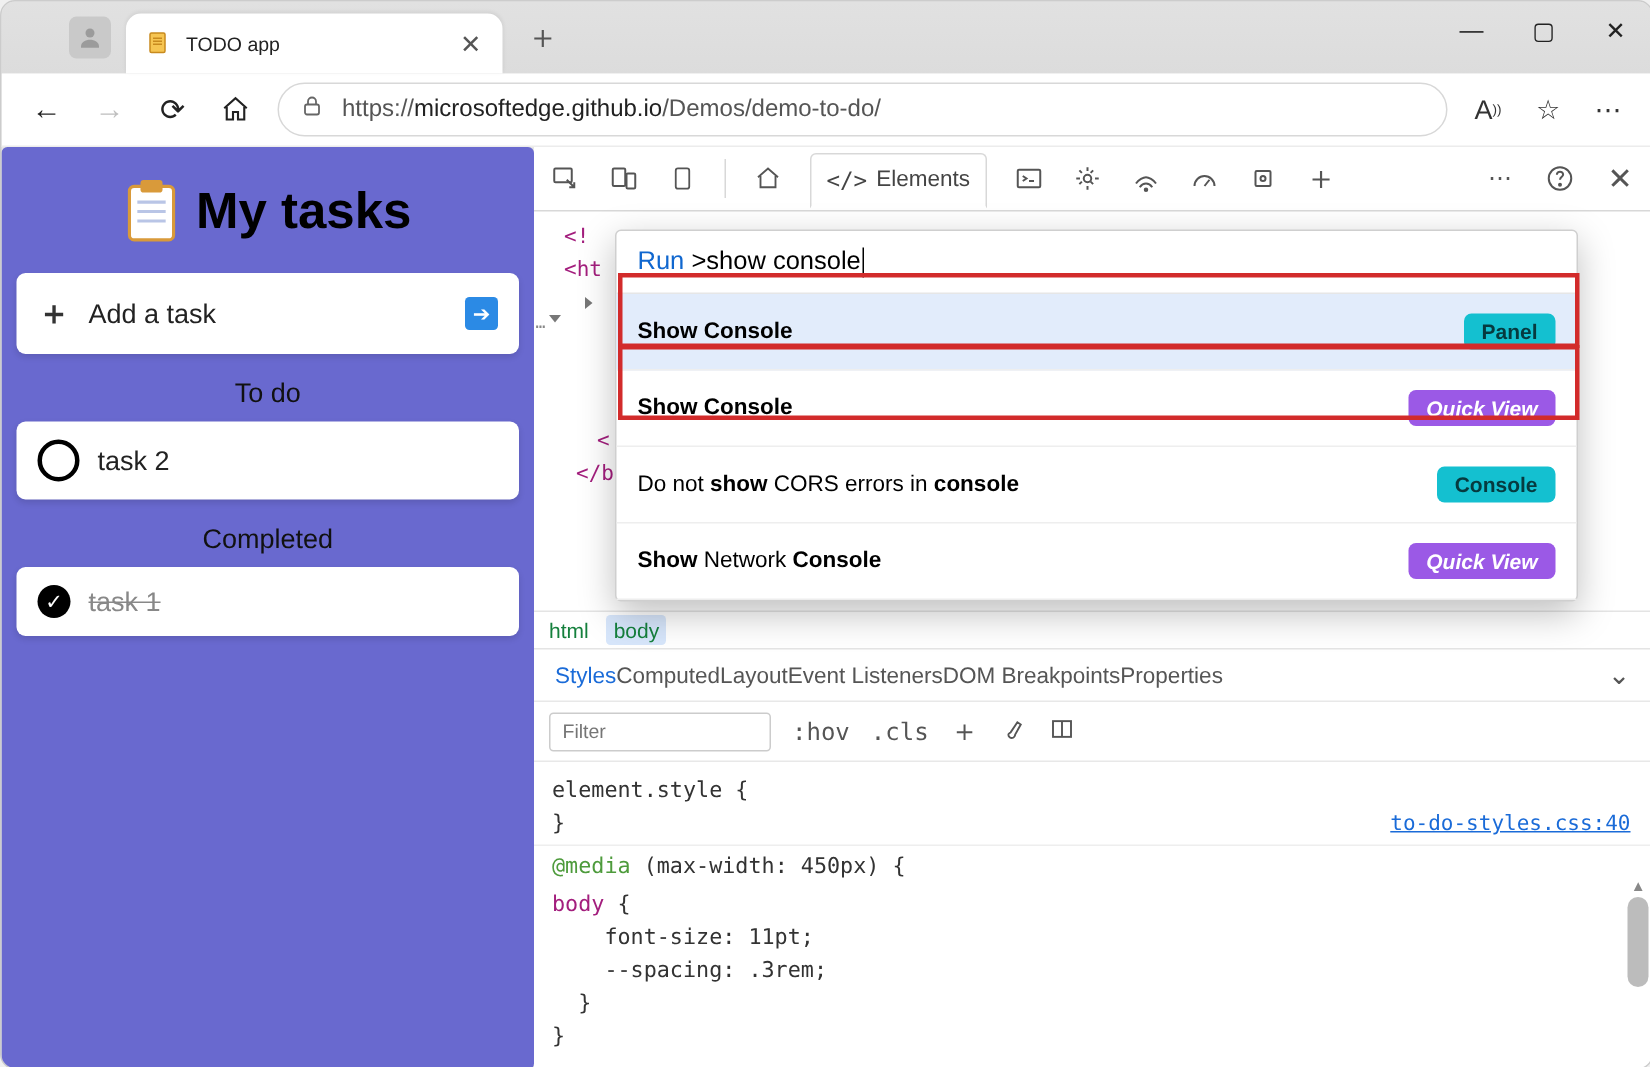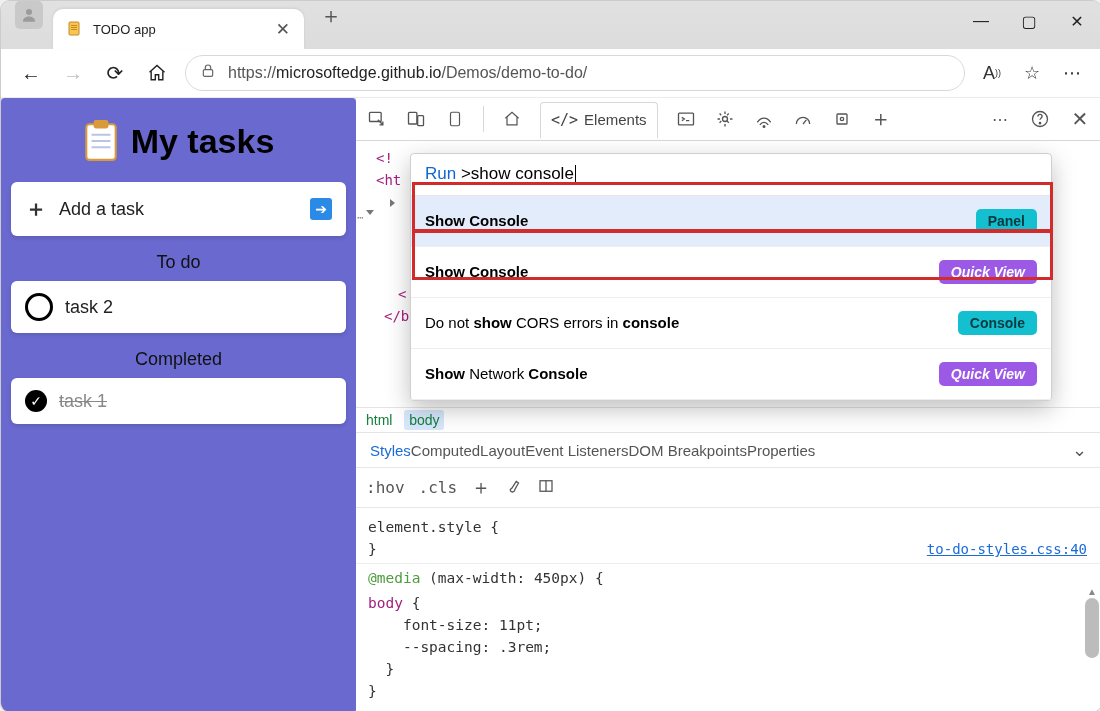--- a/index.html
+++ b/index.html
@@ -1,17 +1,17 @@
 <!DOCTYPE html>
 <html><head>
 <meta charset="utf-8">
 <style>
 html,body{margin:0;padding:0;font-family:"Segoe UI",Arial,sans-serif;background:#f0f0f0;}
 .window{width:1100px;height:711px;background:#e6e6e6;border:1px solid #ccc;border-radius:10px;position:relative;overflow:hidden;}
-.titlebar{height:48px;display:flex;align-items:flex-start;background:linear-gradient(#e1e1e1,#dcdcdc);}
+.titlebar{height:48px;display:flex;align-items:center;background:linear-gradient(#e1e1e1,#dcdcdc);padding-left:31px;}
 .avatar{width:28px;height:28px;background:#c9c9c9;border-radius:5px;margin:0 10px 0 14px;display:flex;align-items:center;justify-content:center;color:#9b9b9b;}
 .tab{height:40px;background:#fff;border-radius:10px 10px 0 0;display:flex;align-items:center;padding:0 14px;margin-top:8px;box-shadow:0 -1px 3px rgba(0,0,0,.08);}
 .favicon{width:16px;height:16px;margin-right:10px;display:inline-block;}
 .tab-title{font-size:13px;color:#222;margin-right:120px;}
 .tab-close{color:#555;font-size:17px;cursor:pointer;}
 .new-tab{margin-left:16px;font-size:22px;color:#555;cursor:pointer;}
 .winbtns{position:absolute;right:0;top:0;display:flex;}
 .winbtn{width:48px;height:40px;display:flex;align-items:center;justify-content:center;font-size:16px;color:#222;cursor:pointer;}
 .toolbar{height:48px;background:#fff;display:flex;align-items:center;gap:14px;padding:0 16px;border-bottom:1px solid #ececec;}
 .navbtn{width:28px;height:28px;display:flex;align-items:center;justify-content:center;font-size:20px;color:#222;}
@@ -262,20 +262,21 @@
         <span class="active">Styles</span>
         <span>Computed</span>
         <span>Layout</span>
         <span>Event Listeners</span>
         <span>DOM Breakpoints</span>
         <span>Properties</span>
         <span class="chev-down">⌄</span>
       </div>
 
       <div class="styles-toolbar">
+        <input class="filter-inp" placeholder="Filter" style="">
         <span>:hov</span>
         <span>.cls</span>
         <span style="font-size:20px">＋</span>
         <span><svg viewBox="0 0 24 24" width="18" height="18" fill="none" stroke="currentColor" stroke-width="1.7">
               <path d="M7 17c0 2 2 3 3 3 2 0 3-2 3-3l5-9-3-2-6 9c-1 1-2 1-2 2z"></path>
             </svg></span>
         <span><svg viewBox="0 0 24 24" width="18" height="18" fill="none" stroke="currentColor" stroke-width="1.7">
               <rect x="4" y="5" width="16" height="14"></rect>
               <line x1="12" y1="5" x2="12" y2="19"></line>
             </svg></span>

